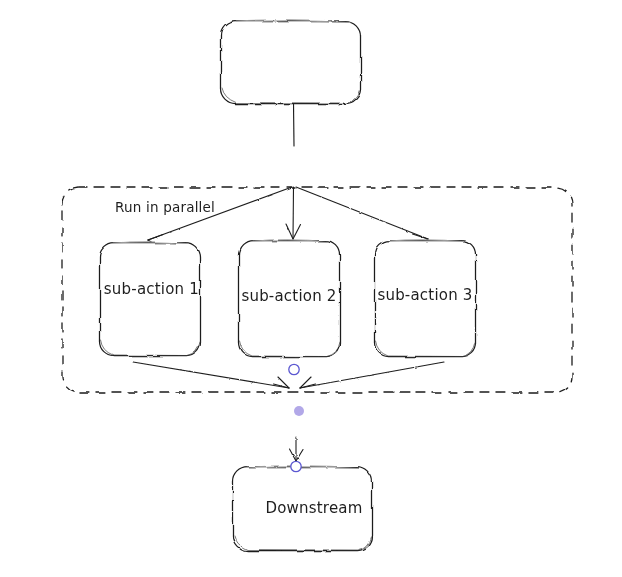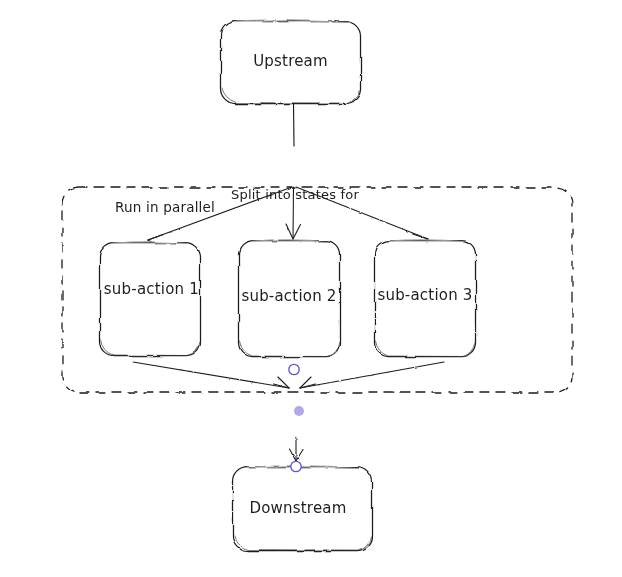--- a/index.html
+++ b/index.html
@@ -41,21 +41,21 @@
   }
   .edge-label {
     font-size: 13px;
     line-height: 18px;
   }
   .group-label {
     font-size: 13.5px;
     line-height: 18px;
   }
   .lbl-upstream   { left: 220px; top: 52px;  width: 141px; }
-  .lbl-downstream { left: 228px; top: 499px; width: 140px; }
+  .lbl-downstream { left: 244px; top: 499px; width: 140px; }
   .lbl-sub1       { left:  99px; top: 280px; width: 100px; text-align: right; }
   .lbl-sub2       { left: 238px; top: 287px; width: 102px; }
   .lbl-sub3       { left: 374px; top: 286px; width: 102px; }
   .lbl-split      { left: 195px; top: 150px; width: 200px; }
   .lbl-combine    { left: 199px; top: 401px; width: 192px; }
   .lbl-parallel   { left:  85px; top: 198px; width: 130px; text-align: right; }
 </style>
 </head>
 <body>
 
@@ -155,32 +155,30 @@
       <path d="M247 467 Q302 464.5 360 467.5" fill="none" stroke="#9a9a9a" stroke-width="1.1" stroke-linecap="round"></path>
       <path d="M234 535 Q236 545 247 549.5 L357 550 Q368 548 370.5 537" fill="none" stroke="#3a3a3a" stroke-width="0.9" stroke-linecap="round" opacity="0.75"></path>
     </g>
 
     <g>
       <circle cx="296" cy="466.5" r="5.2" fill="#ffffff" stroke="#5b57d1" stroke-width="1.3"></circle>
     </g>
 
   </svg>
 
-  <div class="node-label lbl-upstream">Upstream</div>
 
   <div class="node-label lbl-sub1">sub-action 1</div>
 
   <div class="node-label lbl-sub2">sub-action 2</div>
 
   <div class="node-label lbl-sub3">sub-action 3</div>
 
   <div class="node-label lbl-downstream">Downstream</div>
 
   <div class="group-label lbl-parallel">Run in parallel</div>
 
   <div class="edge-label lbl-split">
-    <div>Split into states for</div>
   </div>
 
   <div class="edge-label lbl-combine">
   </div>
 
 </div>
 
 </body></html>

